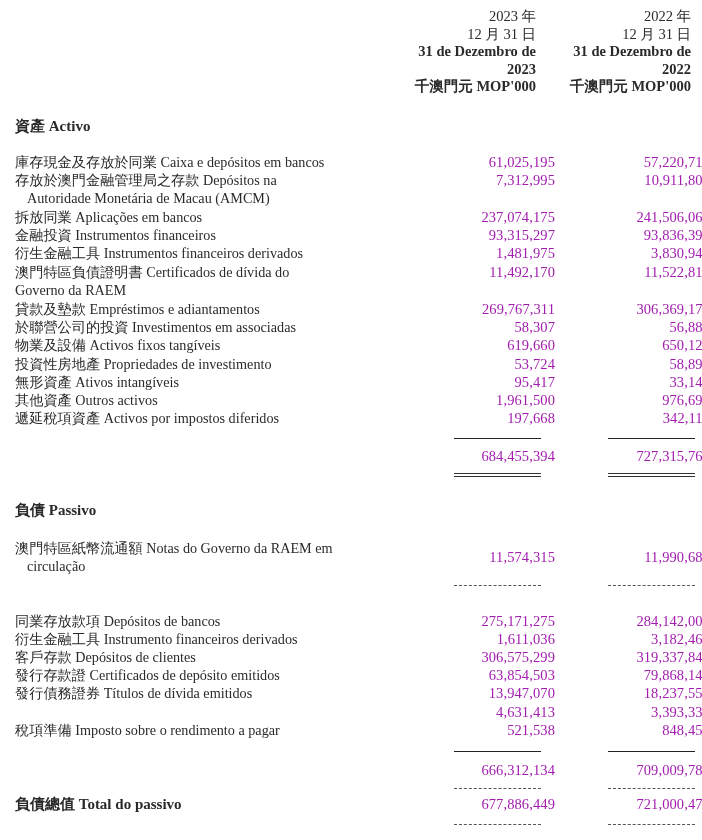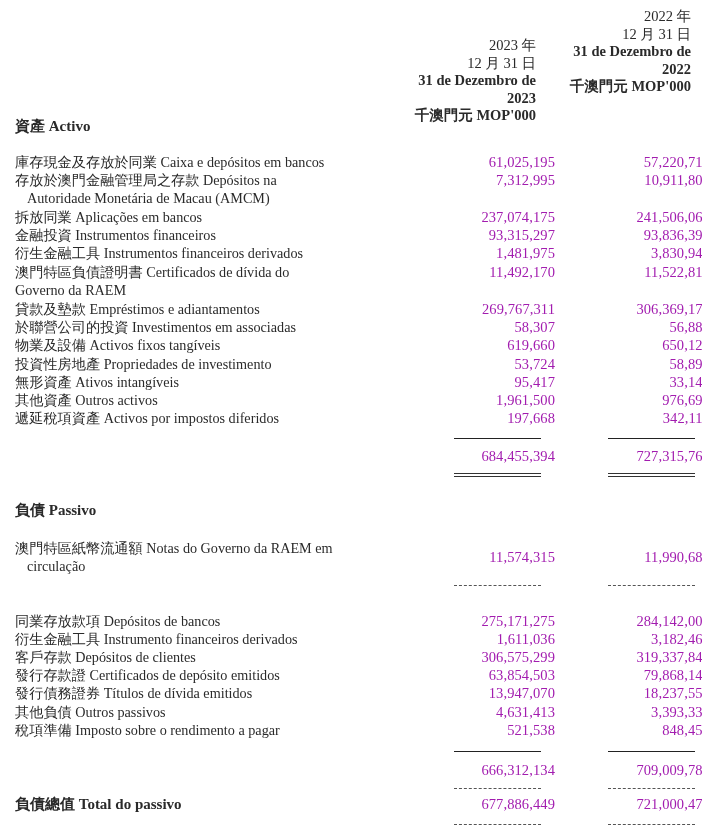--- a/index.html
+++ b/index.html
@@ -7,21 +7,21 @@
     width: 702px; height: 840px; overflow: hidden; position: relative;
     color: #2a2a2a;
     font-family: "DejaVu Serif", "Liberation Serif", serif;
   }
   .hdr {
     position: absolute; top: 8px; text-align: right;
     font-family: "Liberation Serif", "DejaVu Serif", serif;
     font-size: 14.5px; line-height: 17.5px; color: #2a2a2a;
   }
   .hdr .bold { font-weight: bold; }
-  #hdr-2023 { left: 405px; width: 131px; margin-top: 29px; }
+  #hdr-2023 { left: 405px; width: 131px; }
   #hdr-2022 { left: 555px; width: 136px; font-family: Liberation Serif, serif; }
 
   .row {
     position: absolute; left: 15px; width: 680px; height: 18px;
   }
   .label {
     position: absolute; left: 0; top: 0; width: 400px;
     font-family: "Liberation Serif", "DejaVu Serif", serif;
     font-size: 14.2px; line-height: 17.5px; color: #2a2a2a; white-space: nowrap;
   }
@@ -185,21 +185,20 @@
   <span class="label">發行存款證 Certificados de depósito emitidos</span>
   <span class="num n23">63,854,503</span>
   <span class="num n22">79,868,140</span>
 </div>
 <div class="row" style="top:685px">
   <span class="label">發行債務證券 Títulos de dívida emitidos</span>
   <span class="num n23">13,947,070</span>
   <span class="num n22">18,237,550</span>
 </div>
 <div class="row" style="top:704px">
-  <span class="label">其他負債 Outros passivos</span>
   <span class="num n23">4,631,413</span>
   <span class="num n22">3,393,331</span>
 </div>
 <div class="row" style="top:722px">
   <span class="label">稅項準備 Imposto sobre o rendimento a pagar</span>
   <span class="num n23">521,538</span>
   <span class="num n22">848,457</span>
 </div>
 
 <div class="rule solid r23" style="top:751px"></div>

